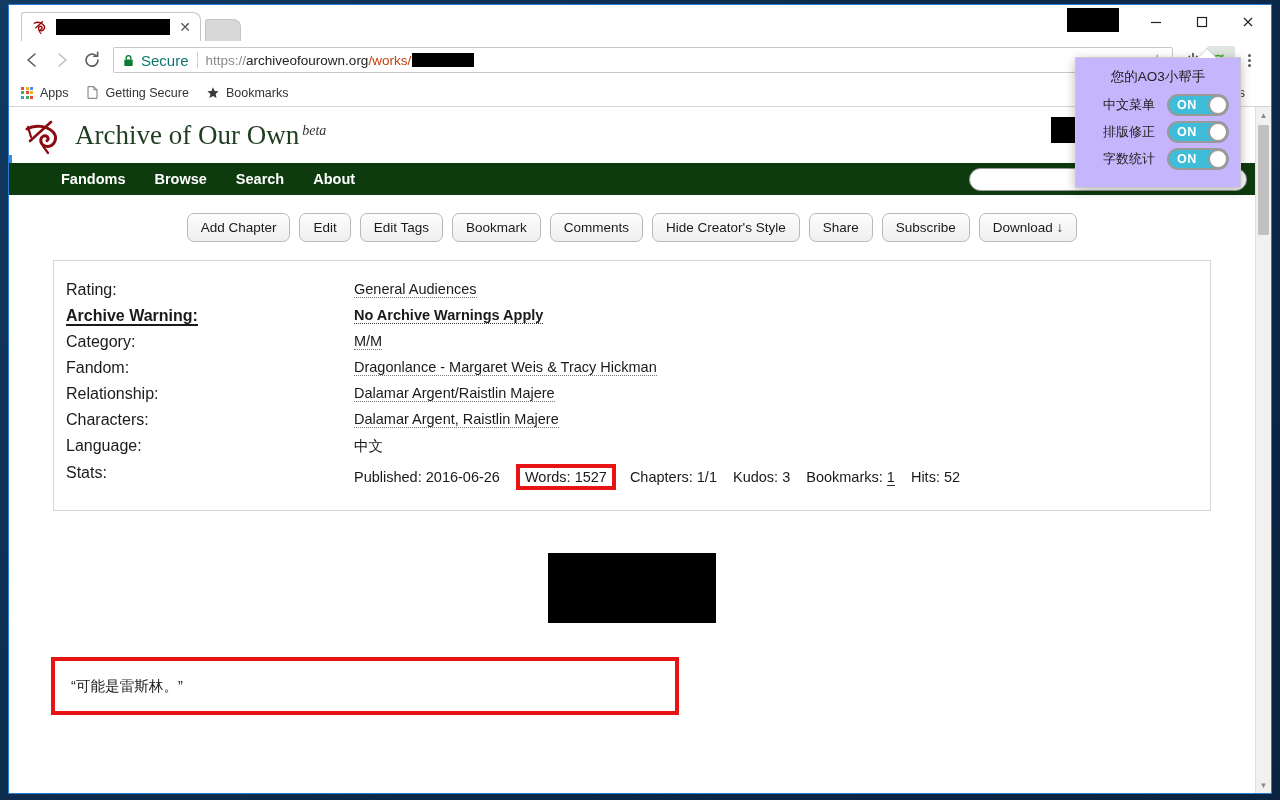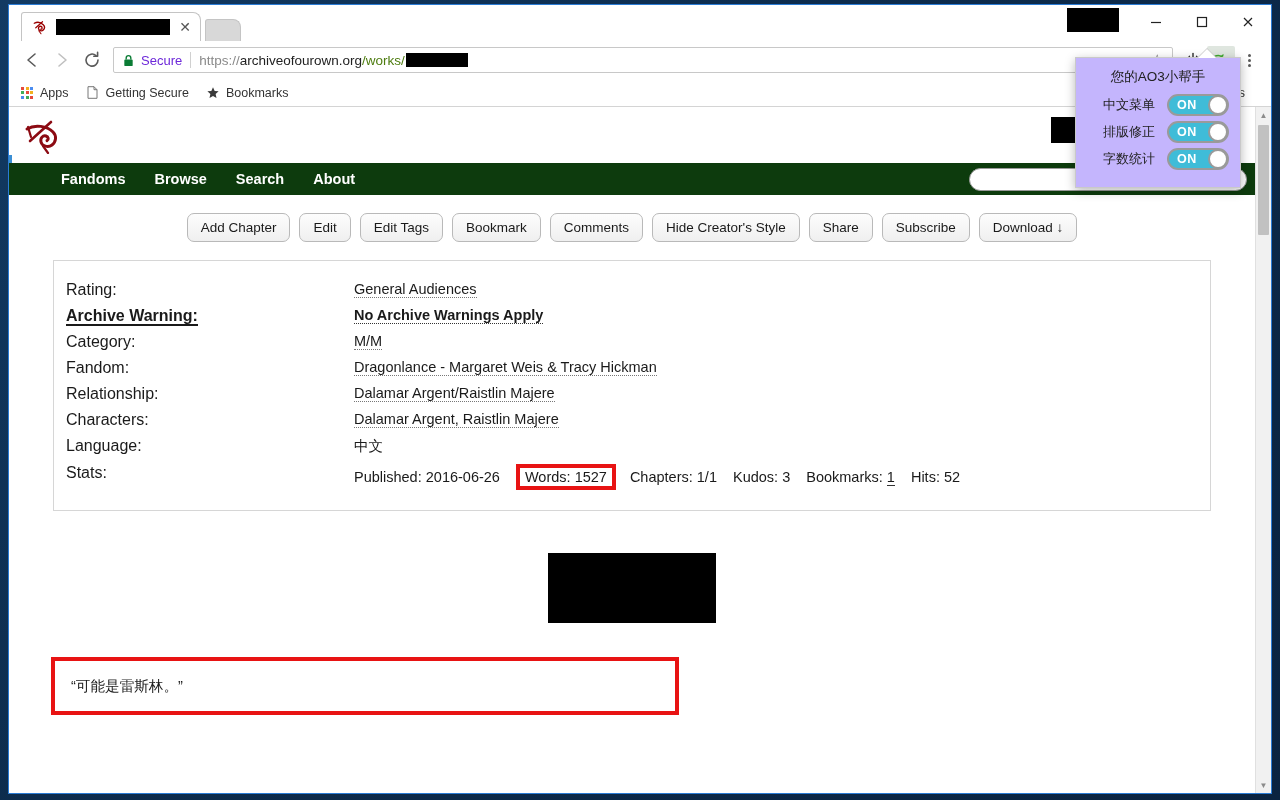--- a/index.html
+++ b/index.html
@@ -88,25 +88,25 @@
   .navbtn.disabled { color: #c0c0c0; }
   .omnibox {
     flex: 1; height: 26px; margin: 0 6px;
     border: 1px solid #c8c8c8; border-radius: 2px;
     background: #fff;
     display: flex; align-items: center;
     padding: 0 8px;
     font-size: 13.5px;
   }
   .lock { width: 13px; height: 13px; flex: none; margin-right: 6px; }
-  .secure-text { color: #6d28d9; font-size: 13px; margin-right: 8px; }
+  .secure-text { color: #0f766e; font-size: 15px; margin-right: 8px; }
   .omni-sep { width: 1px; height: 16px; background: #d0d0d0; margin-right: 8px; }
   .url-scheme { color: #8a8a8a; }
   .url-host { color: #222; }
-  .url-path { color: #4d7c0f; }
+  .url-path { color: #c2410c; }
   .url-redact { display: inline-block; width: 62px; height: 14px; background: #000; vertical-align: -2px; margin-left: 1px; }
   .star { margin-left: auto; color: #666; font-size: 15px; }
   .tbicon {
     width: 28px; height: 28px; flex: none;
     display: flex; align-items: center; justify-content: center;
     color: #5a5a5a;
   }
   .tbicon.active { background: #dfe6df; border-radius: 2px; }
   .menu-dots { display: flex; flex-direction: column; gap: 2px; align-items: center; }
   .menu-dots i { width: 3px; height: 3px; background: #5a5a5a; border-radius: 50%; display: block; }
@@ -432,20 +432,21 @@
 
       <div class="ao3-head">
         <div class="logo-mark">
           <svg viewBox="0 0 48 38" width="48" height="38">
             <path d="M4 13 C12 8 24 10 30 16 C34 20 33 26 29 29 C25 32 19 30 18 26 C17 22 20 19 23 20 C25.5 20.8 26 23.5 24 24.6" fill="none" stroke="#8c0b13" stroke-width="3" stroke-linecap="round"></path>
             <path d="M7 25 L28 6" stroke="#8c0b13" stroke-width="2.6" stroke-linecap="round"></path>
             <path d="M20 30 L25 37" stroke="#8c0b13" stroke-width="2.2" stroke-linecap="round"></path>
             <path d="M5 11 L8 21" stroke="#8c0b13" stroke-width="2.2" stroke-linecap="round"></path>
           </svg>
         </div>
+        <div class="site-title"><span>Archive of Our Own</span><span class="beta">beta</span></div>
         <div class="user-redact"></div>
       </div>
 
       <div class="ao3-nav">
         <a href="#">Fandoms</a>
         <a href="#">Browse</a>
         <a href="#">Search</a>
         <a href="#">About</a>
         <div class="nav-search"></div>
       </div>

